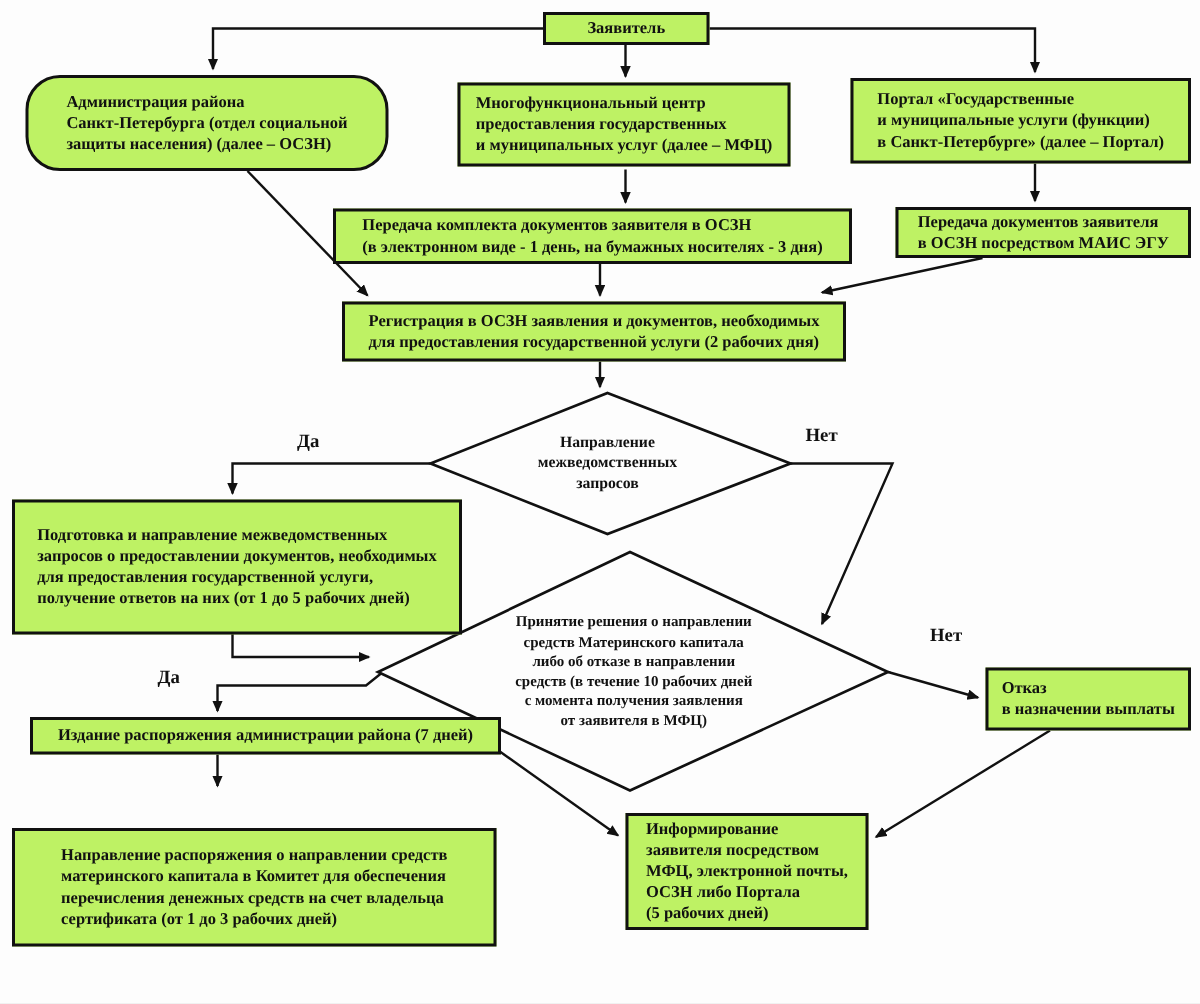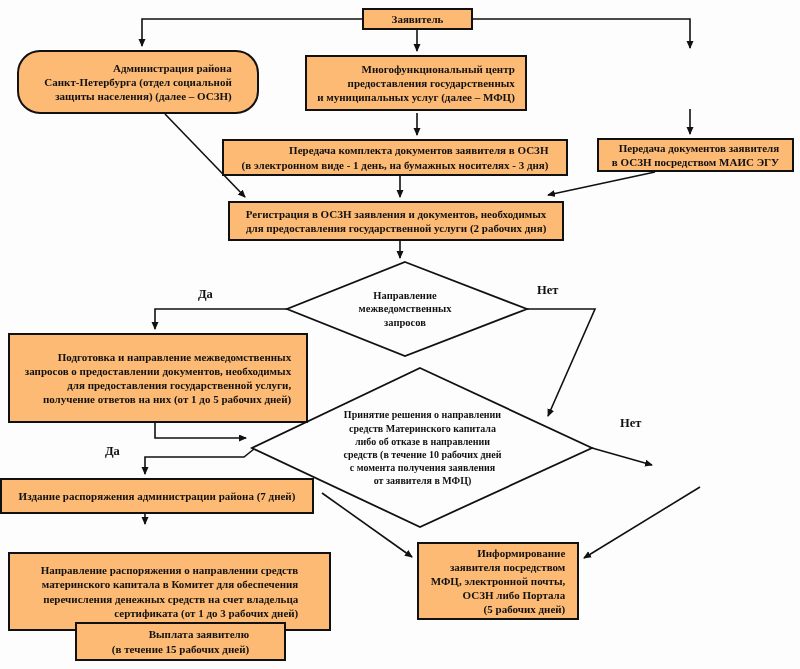--- a/index.html
+++ b/index.html
@@ -3,22 +3,22 @@
 <meta charset="utf-8">
 <style>
   html,body{margin:0;padding:0;background:#e8e8e8;}
   .stage{
     position:relative;width:800px;height:669px;background:#fdfdfd;
     font-family:"Liberation Serif","DejaVu Serif",serif;color:#111;
     overflow:hidden;
   }
   .layer{position:absolute;left:0;top:0;width:800px;height:669px;}
   .node{
-    position:absolute;border:2px solid #111;background:#fdba74;
-    display:flex;align-items:center;justify-content:center;text-align:right;
+    position:absolute;border:2px solid #111;background:#bef264;
+    display:flex;align-items:center;justify-content:center;text-align:left;
     font-weight:bold;font-size:11px;line-height:1.28;white-space:pre-line;
     box-sizing:border-box;padding:2px 4px;z-index:2;
   }
   .node.small{font-size:11px;}
   .dtext{
     position:absolute;display:flex;align-items:center;justify-content:center;
     text-align:center;font-weight:bold;font-size:10.5px;line-height:1.3;
     white-space:pre-line;z-index:2;
   }
   .dtext.decision{font-size:10px;line-height:1.32;}
@@ -66,45 +66,48 @@
   <div class="node" style="left:362px;top:8px;width:111px;height:22px;">Заявитель</div>
 
   <div class="node" style="left:17px;top:50px;width:242px;height:64px;border-radius:23px;">Администрация района
 Санкт-Петербурга (отдел социальной
 защиты населения) (далее – ОСЗН)</div>
 
   <div class="node" style="left:305px;top:55px;width:222px;height:56px;">Многофункциональный центр
 предоставления государственных
 и муниципальных услуг (далее – МФЦ)</div>
 
+  <div class="node" style="left:567px;top:52px;width:227px;height:57px;">Портал «Государственные
+и муниципальные услуги (функции)
+в Санкт-Петербурге» (далее – Портал)</div>
 
   <div class="node small" style="left:222px;top:139px;width:346px;height:37px;">Передача комплекта документов заявителя в ОСЗН
 (в электронном виде - 1 день, на бумажных носителях - 3 дня)</div>
 
   <div class="node small" style="left:597px;top:138px;width:197px;height:34px;">Передача документов заявителя
 в ОСЗН посредством МАИС ЭГУ</div>
 
   <div class="node small" style="left:228px;top:201px;width:336px;height:40px;">Регистрация в ОСЗН заявления и документов, необходимых
 для предоставления государственной услуги (2 рабочих дня)</div>
 
   <div class="node small" style="left:8px;top:333px;width:300px;height:90px;">Подготовка и направление межведомственных
 запросов о предоставлении документов, необходимых
 для предоставления государственной услуги,
 получение ответов на них (от 1 до 5 рабочих дней)</div>
 
-  <div class="node small" style="left:0;top:478px;width:314px;height:36px;">Издание распоряжения администрации района (7 дней)</div>
+  <div class="node small" style="left:20px;top:478px;width:314px;height:25px;">Издание распоряжения администрации района (7 дней)</div>
 
   <div class="node small" style="left:8px;top:528px;width:323px;height:79px;margin-top:24px;">Направление распоряжения о направлении средств
 материнского капитала в Комитет для обеспечения
 перечисления денежных средств на счет владельца
 сертификата (от 1 до 3 рабочих дней)</div>
 
-  <div class="node" style="left:75px;top:622px;width:211px;height:39px;">Выплата заявителю
-(в течение 15 рабочих дней)</div>
 
+  <div class="node" style="left:657px;top:445px;width:137px;height:42px;">Отказ
+в назначении выплаты</div>
 
   <div class="node small" style="left:417px;top:542px;width:162px;height:78px;">Информирование
 заявителя посредством
 МФЦ, электронной почты,
 ОСЗН либо Портала
 (5 рабочих дней)</div>
 
   <div class="dtext" style="left:325px;top:283px;width:160px;height:52px;">Направление
 межведомственных
 запросов</div>

